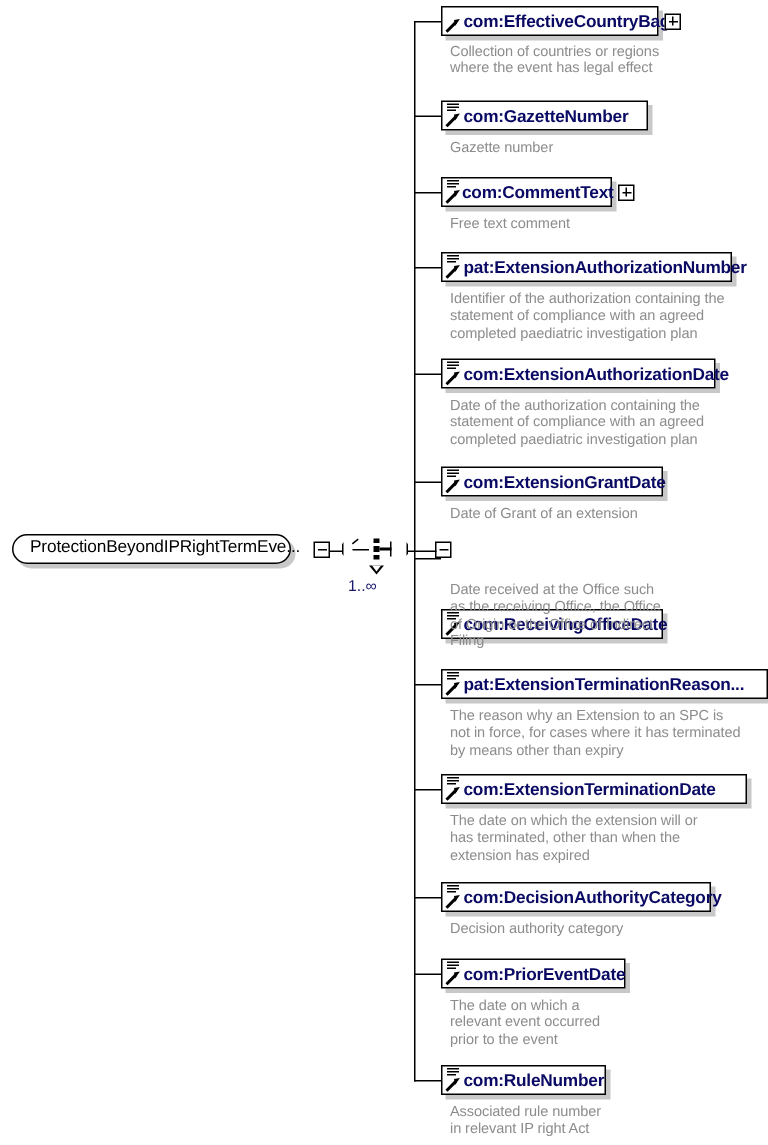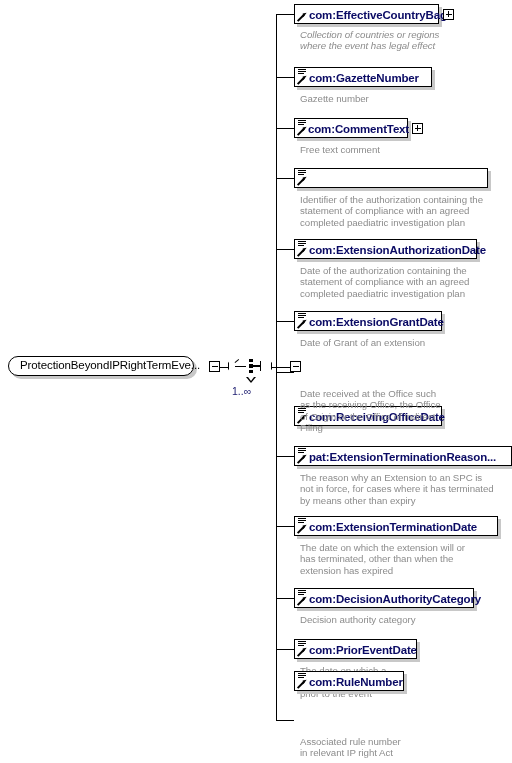--- a/index.html
+++ b/index.html
@@ -265,21 +265,21 @@
 <div class="line hline" style="left:272px; top:366.5px; width:19px;"></div>
 
 <div class="line hline" style="left:301px; top:366.5px; width:0px;"></div>
 
 <div class="line vline" id="trunk" style="left:276px; top:14px; height:707px;"></div>
 
 <div id="children-layer">
     <div class="line hline" style="left: 276px; top: 13.5px; width: 18px;"></div>
     <div class="node" style="left: 294px; top: 4px;"><div class="node-box" style="width: 145px;"><span class="arrow-icon"></span><span class="node-label">com:EffectiveCountryBag</span></div></div>
     <div class="expander plus" style="left: 443px; top: 8.5px;"></div>
-    <div class="desc" style="left: 300px; top: 29px; font-style: italic;">Collection of countries or regions
+    <div class="desc" style="left: 300px; top: 29px;">Collection of countries or regions
 where the event has legal effect</div>
     <div class="line hline" style="left: 276px; top: 76.5px; width: 18px;"></div>
     <div class="node" style="left: 294px; top: 67px;"><div class="node-box" style="width: 138px;"><span class="lines-icon">
           <i></i>
           <i></i>
           <i></i>
         </span><span class="arrow-icon"></span><span class="node-label">com:GazetteNumber</span></div></div>
     <div class="desc" style="left: 300px; top: 93px;">Gazette number</div>
     <div class="line hline" style="left: 276px; top: 127.5px; width: 18px;"></div>
     <div class="node" style="left: 294px; top: 118px;"><div class="node-box" style="width: 114px; padding-left: 13px;"><span class="lines-icon">
@@ -287,21 +287,21 @@
           <i></i>
           <i></i>
         </span><span class="arrow-icon"></span><span class="node-label">com:CommentText</span></div></div>
     <div class="expander plus" style="left: 412px; top: 122.5px;"></div>
     <div class="desc" style="left: 300px; top: 144px;">Free text comment</div>
     <div class="line hline" style="left: 276px; top: 177.5px; width: 18px;"></div>
     <div class="node" style="left: 294px; top: 168px;"><div class="node-box" style="width: 194px;"><span class="lines-icon">
           <i></i>
           <i></i>
           <i></i>
-        </span><span class="arrow-icon"></span></div></div>
+        </span><span class="arrow-icon"></span><span class="node-label">pat:ExtensionAuthorizationNumber</span></div></div>
     <div class="desc" style="left: 300px; top: 194px;">Identifier of the authorization containing the
 statement of compliance with an agreed
 completed paediatric investigation plan</div>
     <div class="line hline" style="left: 276px; top: 248.5px; width: 18px;"></div>
     <div class="node" style="left: 294px; top: 239px;"><div class="node-box" style="width: 183px;"><span class="lines-icon">
           <i></i>
           <i></i>
           <i></i>
         </span><span class="arrow-icon"></span><span class="node-label">com:ExtensionAuthorizationDate</span></div></div>
     <div class="desc" style="left: 300px; top: 265px;">Date of the authorization containing the
@@ -352,20 +352,20 @@
     <div class="line hline" style="left: 276px; top: 648.5px; width: 18px;"></div>
     <div class="node" style="left: 294px; top: 639px;"><div class="node-box" style="width: 123px;"><span class="lines-icon">
           <i></i>
           <i></i>
           <i></i>
         </span><span class="arrow-icon"></span><span class="node-label">com:PriorEventDate</span></div></div>
     <div class="desc" style="left: 300px; top: 665px;">The date on which a
 relevant event occurred
 prior to the event</div>
     <div class="line hline" style="left: 276px; top: 719.5px; width: 18px;"></div>
-    <div class="node" style="left: 294px; top: 671px;"><div class="node-box" style="width: 110px;"><span class="lines-icon">
+    <div class="node" style="left: 294px; top: 710px;"><div class="node-box" style="width: 110px;"><span class="lines-icon">
           <i></i>
           <i></i>
           <i></i>
         </span><span class="arrow-icon"></span><span class="node-label">com:RuleNumber</span></div></div>
     <div class="desc" style="left: 300px; top: 736px;">Associated rule number
 in relevant IP right Act</div>
   </div>
 
 </body></html>

